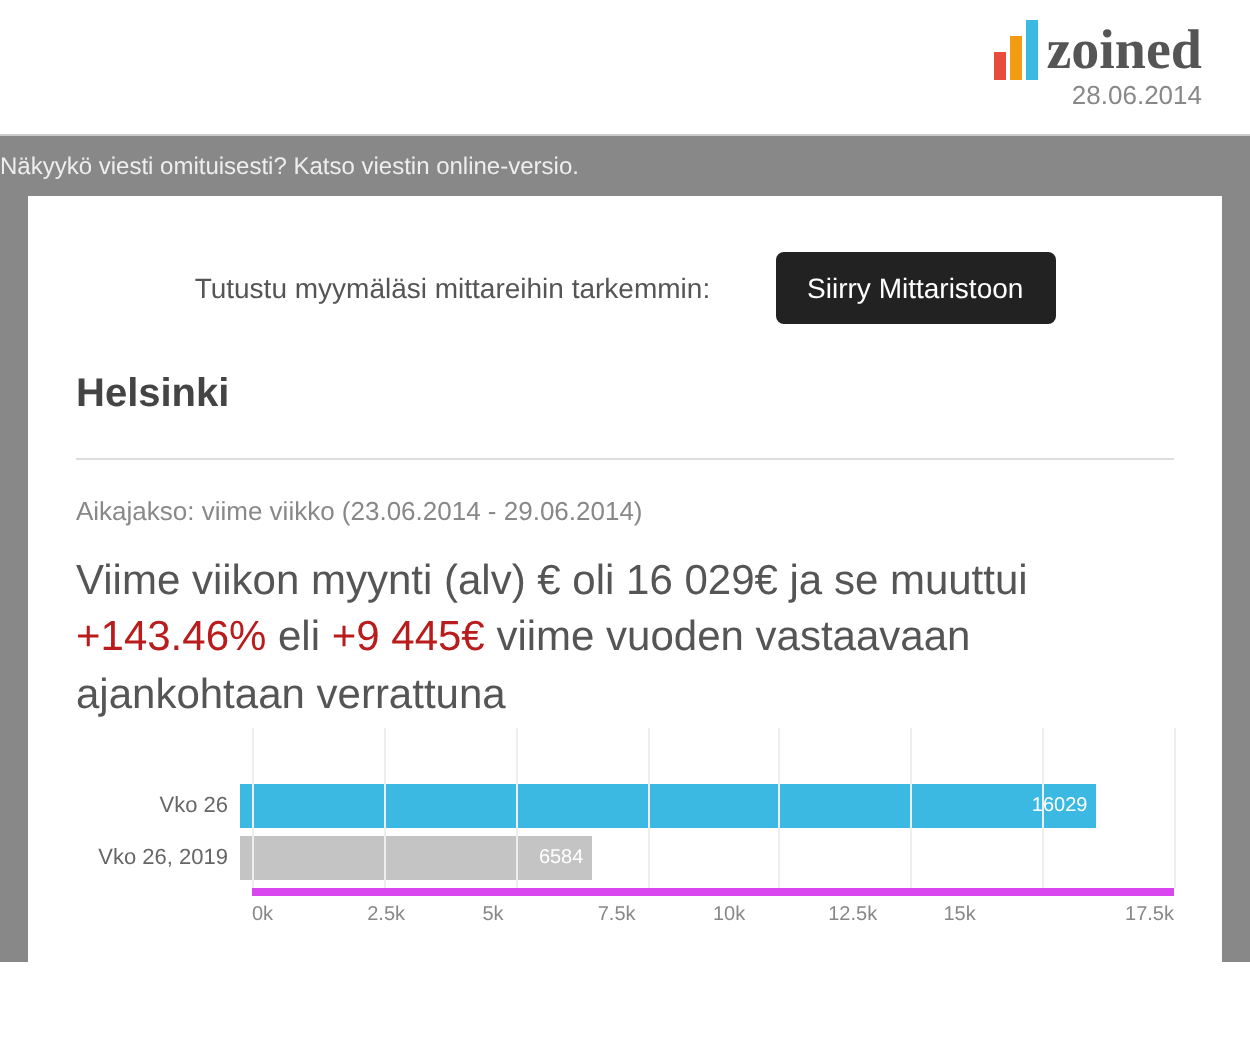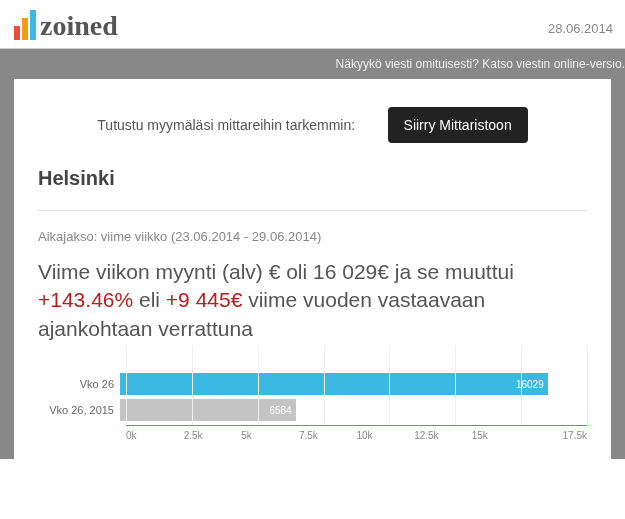--- a/index.html
+++ b/index.html
@@ -6,22 +6,23 @@
   body {
     font-family: Arial, Helvetica, sans-serif;
     background: #fff;
     width: 625px;
     color: #555;
   }
   .header {
     display: flex;
     justify-content: space-between;
     align-items: flex-end;
-    padding: 10px 12px 8px 14px;
+    padding: 10px 24px 8px 14px;
     border-bottom: 1px solid #ccc;
+    flex-direction: column;
   }
   .logo {
     display: flex;
     align-items: flex-end;
     gap: 4px;
   }
   .logo-bars {
     display: flex;
     align-items: flex-end;
     gap: 2px;
@@ -42,21 +43,21 @@
   }
   .date {
     font-size: 13px;
     color: #888;
     padding-bottom: 4px;
   }
   .notice-bar {
     background: #888;
     color: #eee;
     font-size: 12px;
-    text-align: right;
+    text-align: left;
     padding: 8px 0;
   }
   .content-wrap {
     background: #888;
     padding: 0 14px;
   }
   .content {
     background: #fff;
     padding: 18px 24px;
   }
@@ -134,21 +135,21 @@
     position: absolute;
     right: 4px;
     top: 50%;
     transform: translateY(-50%);
     font-size: 10px;
     color: #fff;
   }
   .axis {
     display: flex;
     margin-left: 82px;
-    border-top: 1px solid #d946ef;
+    border-top: 4px solid #d946ef;
     padding-top: 4px;
   }
   .axis span {
     font-size: 10px;
     color: #888;
     flex: 1;
     text-align: left;
   }
   .plot-area {
     position: relative;
@@ -203,21 +204,21 @@
     <div class="chart" id="chart">
         <div class="chart-row">
           <div class="chart-label">Vko 26</div>
           <div class="chart-track">
             <div class="chart-bar bar-blue" style="width: 91.5943%;">
               <span class="bar-val">16029</span>
             </div>
           </div>
         </div>
         <div class="chart-row">
-          <div class="chart-label">Vko 26, 2015</div>
+          <div class="chart-label">Vko 26, 2019</div>
           <div class="chart-track">
             <div class="chart-bar bar-grey" style="width: 37.6229%;">
               <span class="bar-val">6584</span>
             </div>
           </div>
         </div>
         <div class="plot-area">
           <div class="grid">
             <div class="grid-line" style="left: 0%;"></div>
             <div class="grid-line" style="left: 14.2857%;"></div>

